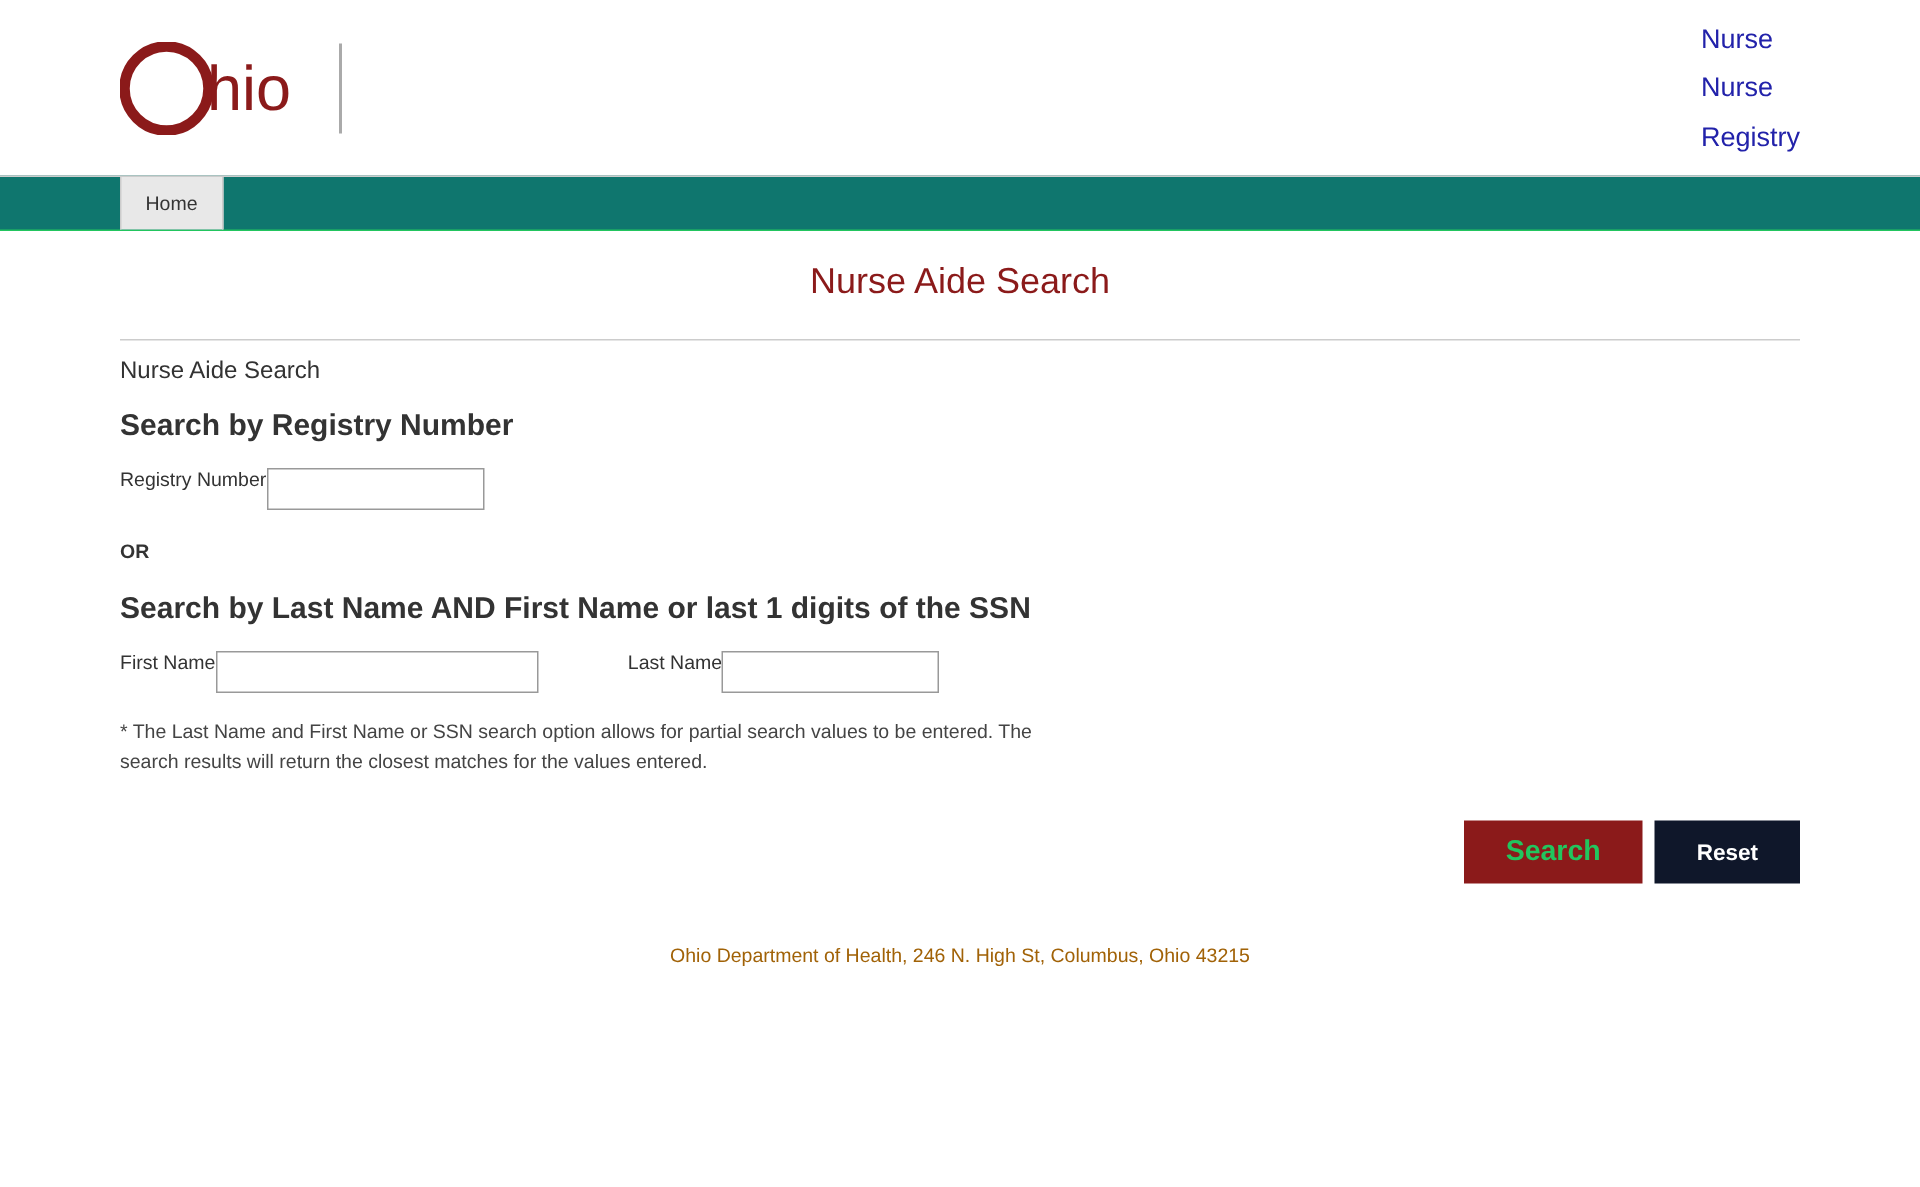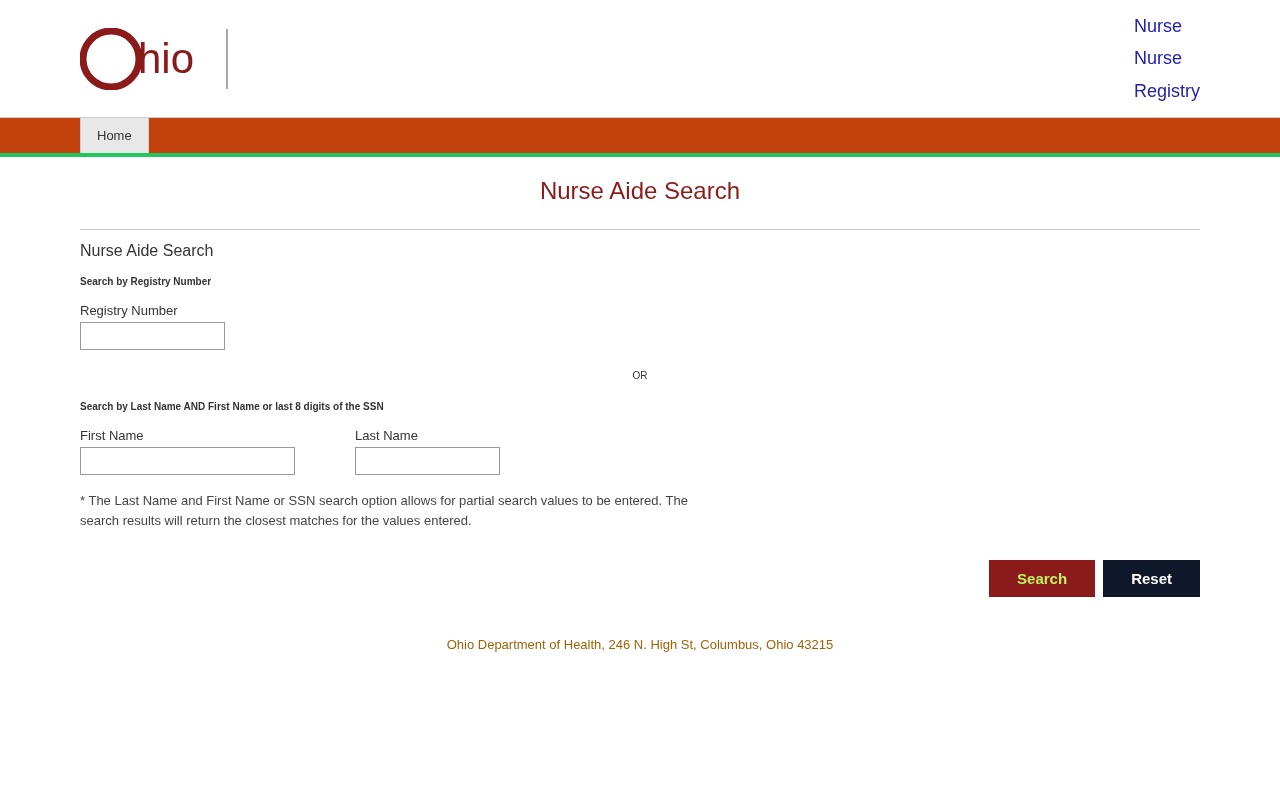--- a/index.html
+++ b/index.html
@@ -52,23 +52,23 @@
     }
 
     .site-title-line {
       font-size: 18px;
       color: #2222aa;
       display: block;
     }
 
     
     .navbar {
-      background: #c2410c;
+      background: #0f766e;
       border-top: 1px solid #ccc;
-      border-bottom: 4px solid #22c55e;
+      border-bottom: 1px solid #22c55e;
       padding: 0 80px;
       display: flex;
     }
 
     .nav-item {
       padding: 10px 16px;
       font-size: 13px;
       color: #333;
       cursor: pointer;
       border-right: 1px solid #ccc;
@@ -90,21 +90,21 @@
       margin-bottom: 24px;
     }
 
     .section-container {
       border-top: 1px solid #ccc;
       padding-top: 12px;
       margin-bottom: 20px;
     }
 
     .section-heading {
-      font-size: 10px;
+      font-size: 20px;
       font-weight: bold;
       margin-bottom: 16px;
     }
 
     .form-label {
       font-size: 13px;
       margin-bottom: 4px;
       display: block;
     }
 
@@ -123,37 +123,36 @@
 
     .note-text {
       font-size: 13px;
       color: #444;
       margin-top: 16px;
       max-width: 640px;
       line-height: 1.5;
     }
 
     .or-divider {
-      text-align: center;
-      font-size: 10px;
-      font-weight: normal;
+      text-align: left;
+      font-size: 13px;
+      font-weight: bold;
       color: #333;
       margin: 20px 0;
     }
 
     .name-fields-row {
       display: flex;
       gap: 60px;
       align-items: flex-start;
     }
 
     .field-group {
       display: flex;
-      flex-direction: column;
-      justify-content: space-between;
+      flex-direction: row;
     }
 
     .last-name-input {
       width: 145px;
     }
 
     .first-name-input {
       width: 215px;
     }
 
@@ -163,24 +162,24 @@
 
     .buttons-row {
       display: flex;
       justify-content: flex-end;
       gap: 8px;
       margin-top: 30px;
     }
 
     .btn-search {
       background: #8b1a1a;
-      color: #bef264;
+      color: #22c55e;
       border: none;
       padding: 10px 28px;
-      font-size: 15px;
+      font-size: 19px;
       cursor: pointer;
       font-weight: bold;
     }
 
     .btn-reset {
       background: #0f172a;
       color: #fff;
       border: none;
       padding: 10px 28px;
       font-size: 15px;
@@ -237,21 +236,21 @@
       <p class="section-heading">Search by Registry Number</p>
       <div class="field-group">
         <label class="form-label">Registry Number</label>
         <input type="text" class="form-input registry-input" style="">
       </div>
     </div>
 
     <div class="or-divider">OR</div>
 
     <div>
-      <p class="section-heading">Search by Last Name AND First Name or last 8 digits of the SSN</p>
+      <p class="section-heading">Search by Last Name AND First Name or last 1 digits of the SSN</p>
       <div class="name-fields-row">
         <div class="field-group">
           <label class="form-label">First Name</label>
           <input type="text" class="form-input first-name-input" style="">
         </div>
         <div class="field-group">
           <label class="form-label">Last Name</label>
           <input type="text" class="form-input last-name-input" style="">
         </div>
       </div>

